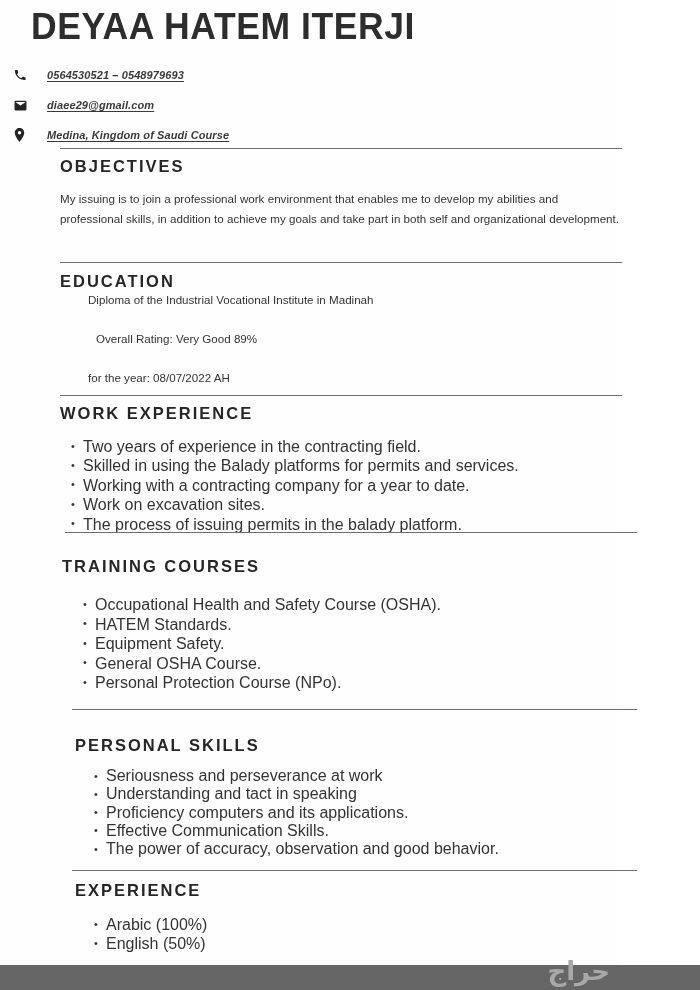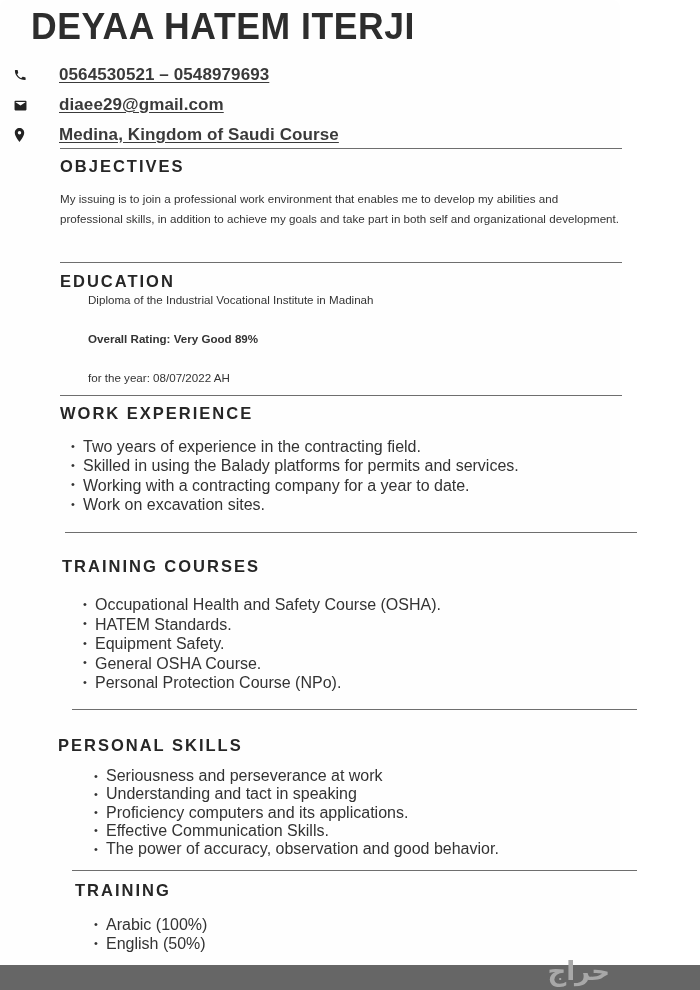--- a/index.html
+++ b/index.html
@@ -53,27 +53,28 @@
   .contact-icon {
     width: 24px;
     min-width: 24px;
     display: flex;
     align-items: center;
     justify-content: flex-start;
     color: #232323;
   }
   .contact-icon svg { display: block; }
   .contact-text {
-    font-size: 17px;
+    font-size: 11px;
     font-weight: 700;
     color: #3a3a3a;
     text-decoration: underline;
     text-underline-offset: 2px;
     letter-spacing: 0.1px;
-    margin-left: 21px;
+    margin-left: 9px;
+    font-style: italic;
   }
   .divider {
     position: absolute;
     height: 1px;
     background: #6e6e6e;
   }
   .sec-head {
     position: absolute;
     font-size: 16.5px;
     font-weight: 700;
@@ -177,54 +178,55 @@
 
   </div>
 
   <div class="divider" style="left:60px; top:148px; width:562px;"></div>
   <div class="sec-head" style="left:60px; top:157px;">OBJECTIVES</div>
   <div class="body-text" style="left:60px; top:189px; width:562px;">My issuing is to join a professional work environment that enables me to develop my abilities and professional skills, in addition to achieve my goals and take part in both self and organizational development.</div>
 
   <div class="divider" style="left:60px; top:262px; width:562px;"></div>
   <div class="sec-head" style="left:60px; top:272px;">EDUCATION</div>
   <div class="sub-text" style="left:60px; top:293px;">Diploma of the Industrial Vocational Institute in Madinah</div>
-  <div class="sub-text" style="left:60px; top:332px;font-weight:bold;">Overall Rating: Very Good 89%</div>
+  <div class="sub-text" style="left:68px; top:332px;">Overall Rating: Very Good 89%</div>
   <div class="sub-text" style="left:60px; top:371px;">for the year: 08/07/2022 AH</div>
 
   <div class="divider" style="left:60px; top:395px; width:562px;"></div>
   <div class="sec-head" style="left:60px; top:404px;">WORK EXPERIENCE</div>
   <ul class="bullets" style="left:71px; top:437px; line-height:19.4px;">
     <li>Two years of experience in the contracting field.</li>
     <li>Skilled in using the Balady platforms for permits and services.</li>
     <li>Working with a contracting company for a year to date.</li>
     <li>Work on excavation sites.</li>
+    <li>The process of issuing permits in the balady platform.</li>
   </ul>
 
   <div class="divider" style="left:65px; top:532px; width:572px;"></div>
   <div class="sec-head" style="left:62px; top:557px;">TRAINING COURSES</div>
   <ul class="bullets" style="left:83px; top:595px; line-height:19.5px;">
     <li>Occupational Health and Safety Course (OSHA).</li>
     <li>HATEM Standards.</li>
     <li>Equipment Safety.</li>
     <li>General OSHA Course.</li>
     <li>Personal Protection Course (NPo).</li>
   </ul>
 
   <div class="divider" style="left:72px; top:709px; width:565px;"></div>
-  <div class="sec-head" style="left:58px; top:736px;">PERSONAL SKILLS</div>
+  <div class="sec-head" style="left:75px; top:736px;">PERSONAL SKILLS</div>
   <ul class="bullets" style="left:94px; top:767px; line-height:18.3px;">
     <li>Seriousness and perseverance at work</li>
     <li>Understanding and tact in speaking</li>
     <li>Proficiency computers and its applications.</li>
     <li>Effective Communication Skills.</li>
     <li>The power of accuracy, observation and good behavior.</li>
   </ul>
 
   <div class="divider" style="left:72px; top:870px; width:565px;"></div>
-  <div class="sec-head" style="left:75px; top:881px;">TRAINING</div>
+  <div class="sec-head" style="left:75px; top:881px;">EXPERIENCE</div>
   <ul class="bullets" style="left:94px; top:915px; line-height:19.4px;">
     <li>Arabic (100%)</li>
     <li>English (50%)</li>
   </ul>
 
   <div class="watermark-bar"></div>
   <div class="watermark-text">حراج</div>
 
 </div>
 

